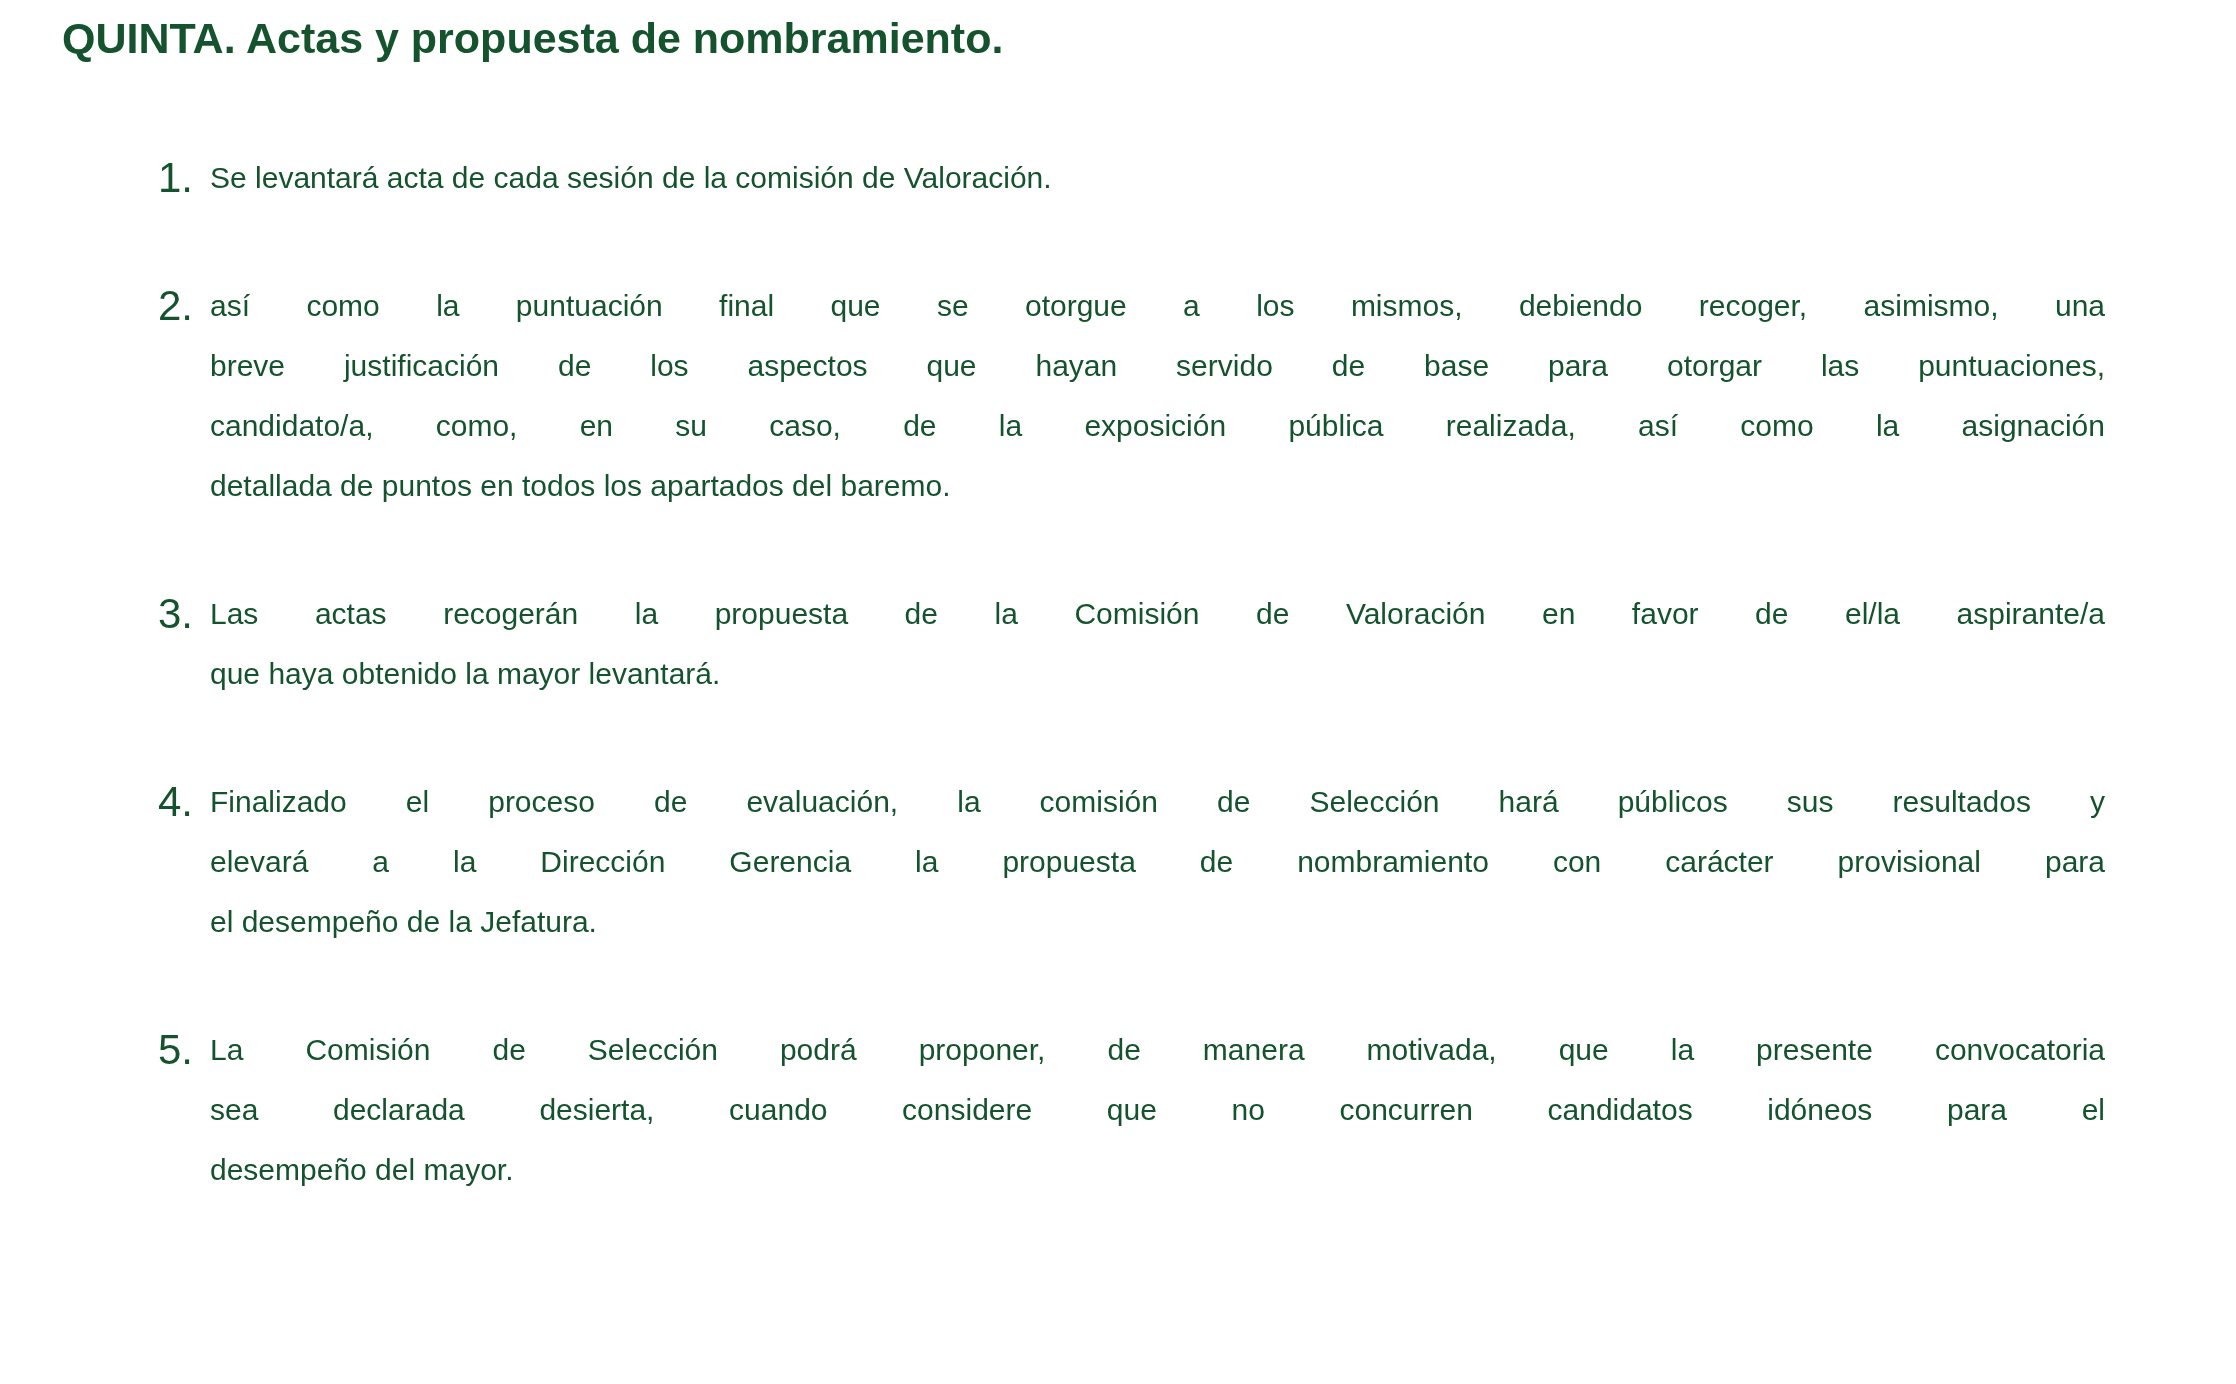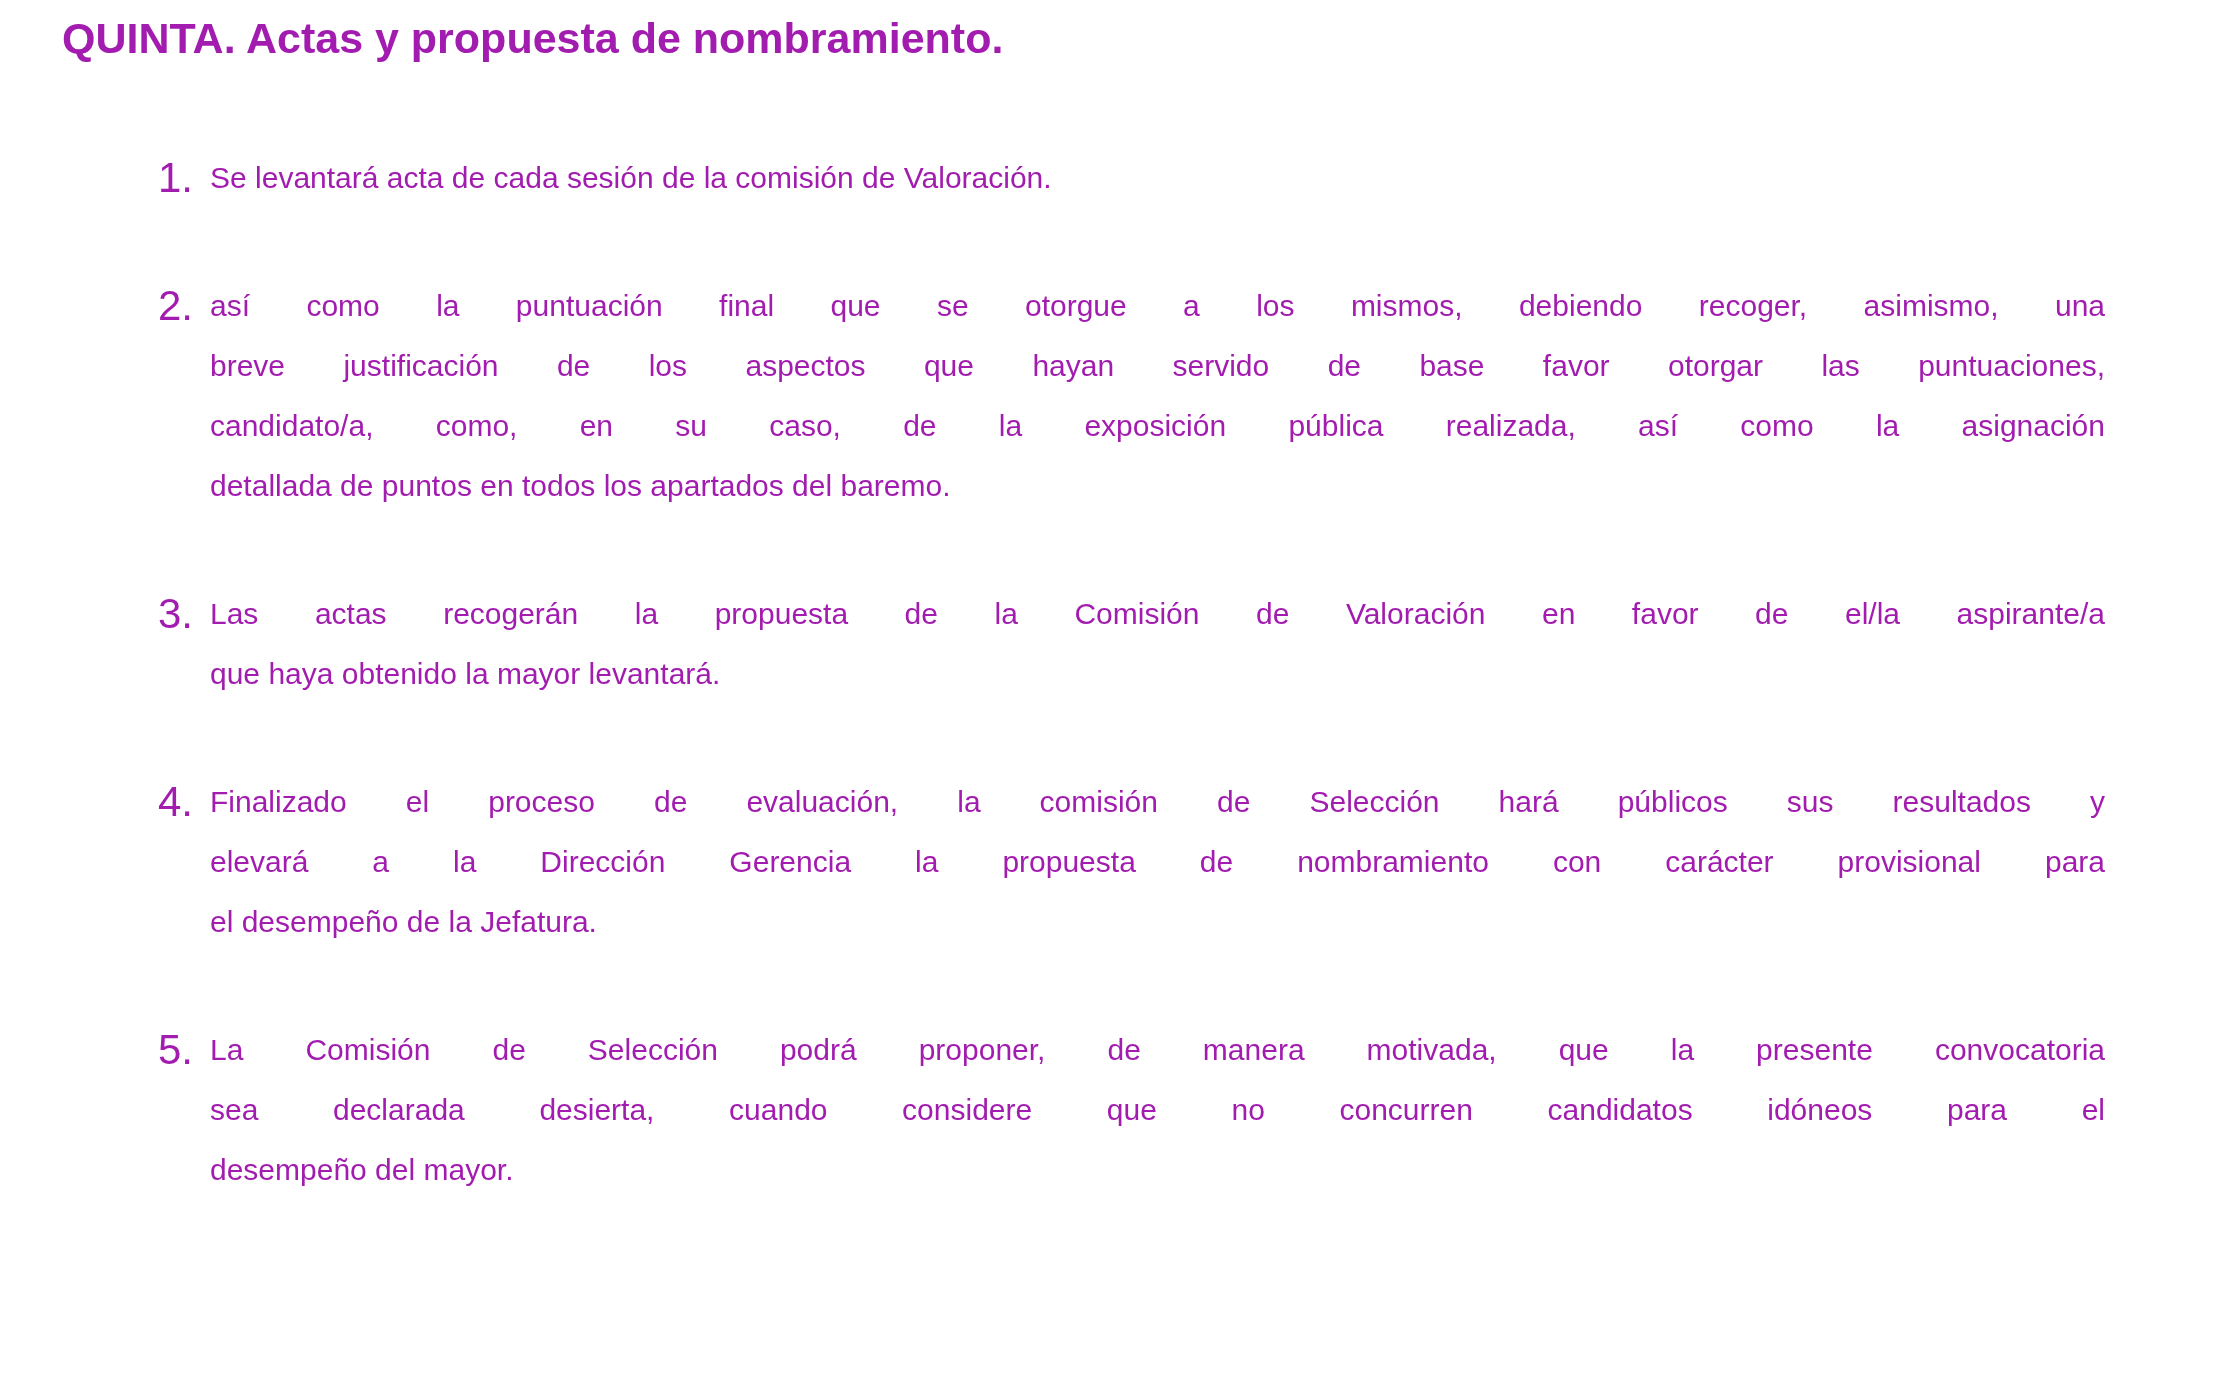--- a/index.html
+++ b/index.html
@@ -8,21 +8,21 @@
     background: #ffffff;
   }
   .page {
     position: relative;
     width: 2236px;
     height: 1384px;
     background: #ffffff;
     overflow: hidden;
     box-sizing: border-box;
     font-family: "Liberation Sans", sans-serif;
-    color: #a21caf;
+    color: #14532d;
   }
   .heading {
     margin: 8px 131px 0 62px;
     font-size: 43px;
     line-height: 60px;
     font-weight: bold;
     letter-spacing: 0;
   }
   .list {
     margin: 80px 131px 0 210px; 
@@ -61,21 +61,21 @@
   <div class="list">
 
     <div class="item">
       <span class="num">1.</span>
       <div class="line last">Se levantará acta de cada sesión de la comisión de Valoración.</div>
     </div>
 
     <div class="item">
       <span class="num">2.</span>
       <div class="line">así como la puntuación final que se otorgue a los mismos, debiendo recoger, asimismo, una</div>
-      <div class="line">breve justificación de los aspectos que hayan servido de base favor otorgar las puntuaciones,</div>
+      <div class="line">breve justificación de los aspectos que hayan servido de base para otorgar las puntuaciones,</div>
       <div class="line">candidato/a, como, en su caso, de la exposición pública realizada, así como la asignación</div>
       <div class="line last">detallada de puntos en todos los apartados del baremo.</div>
     </div>
 
     <div class="item">
       <span class="num">3.</span>
       <div class="line">Las actas recogerán la propuesta de la Comisión de Valoración en favor de el/la aspirante/a</div>
       <div class="line last">que haya obtenido la mayor levantará.</div>
     </div>
 

